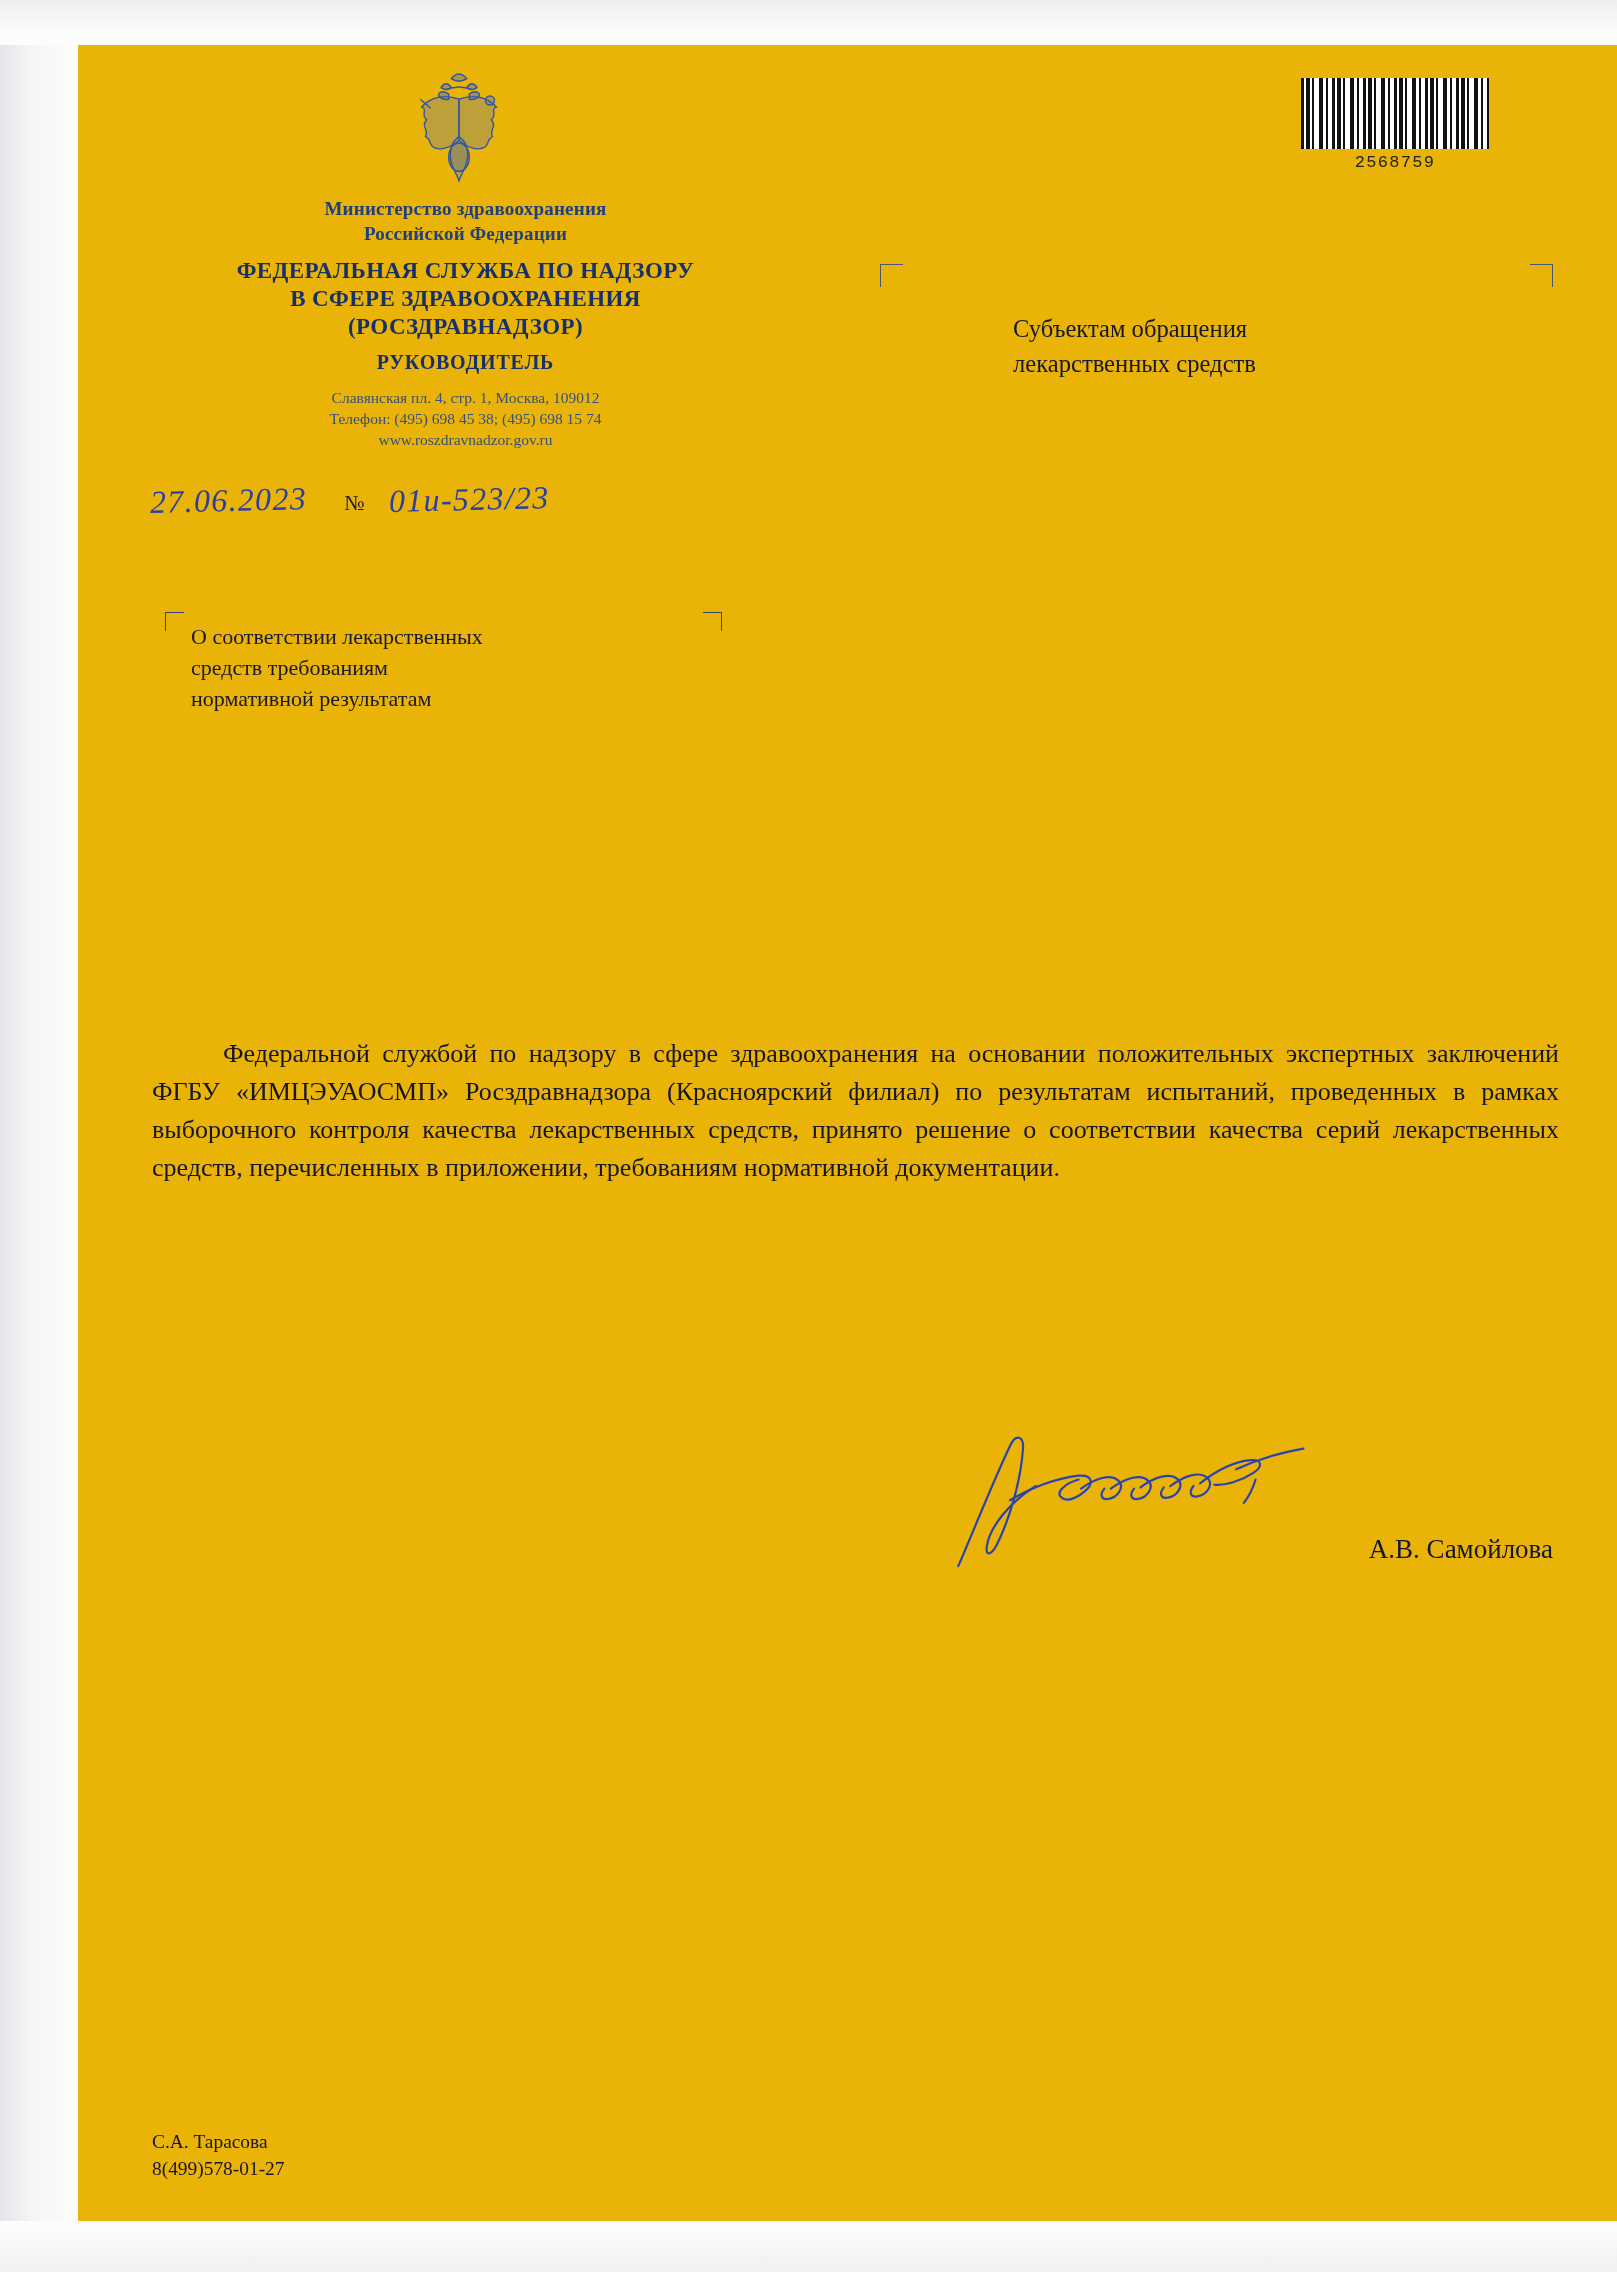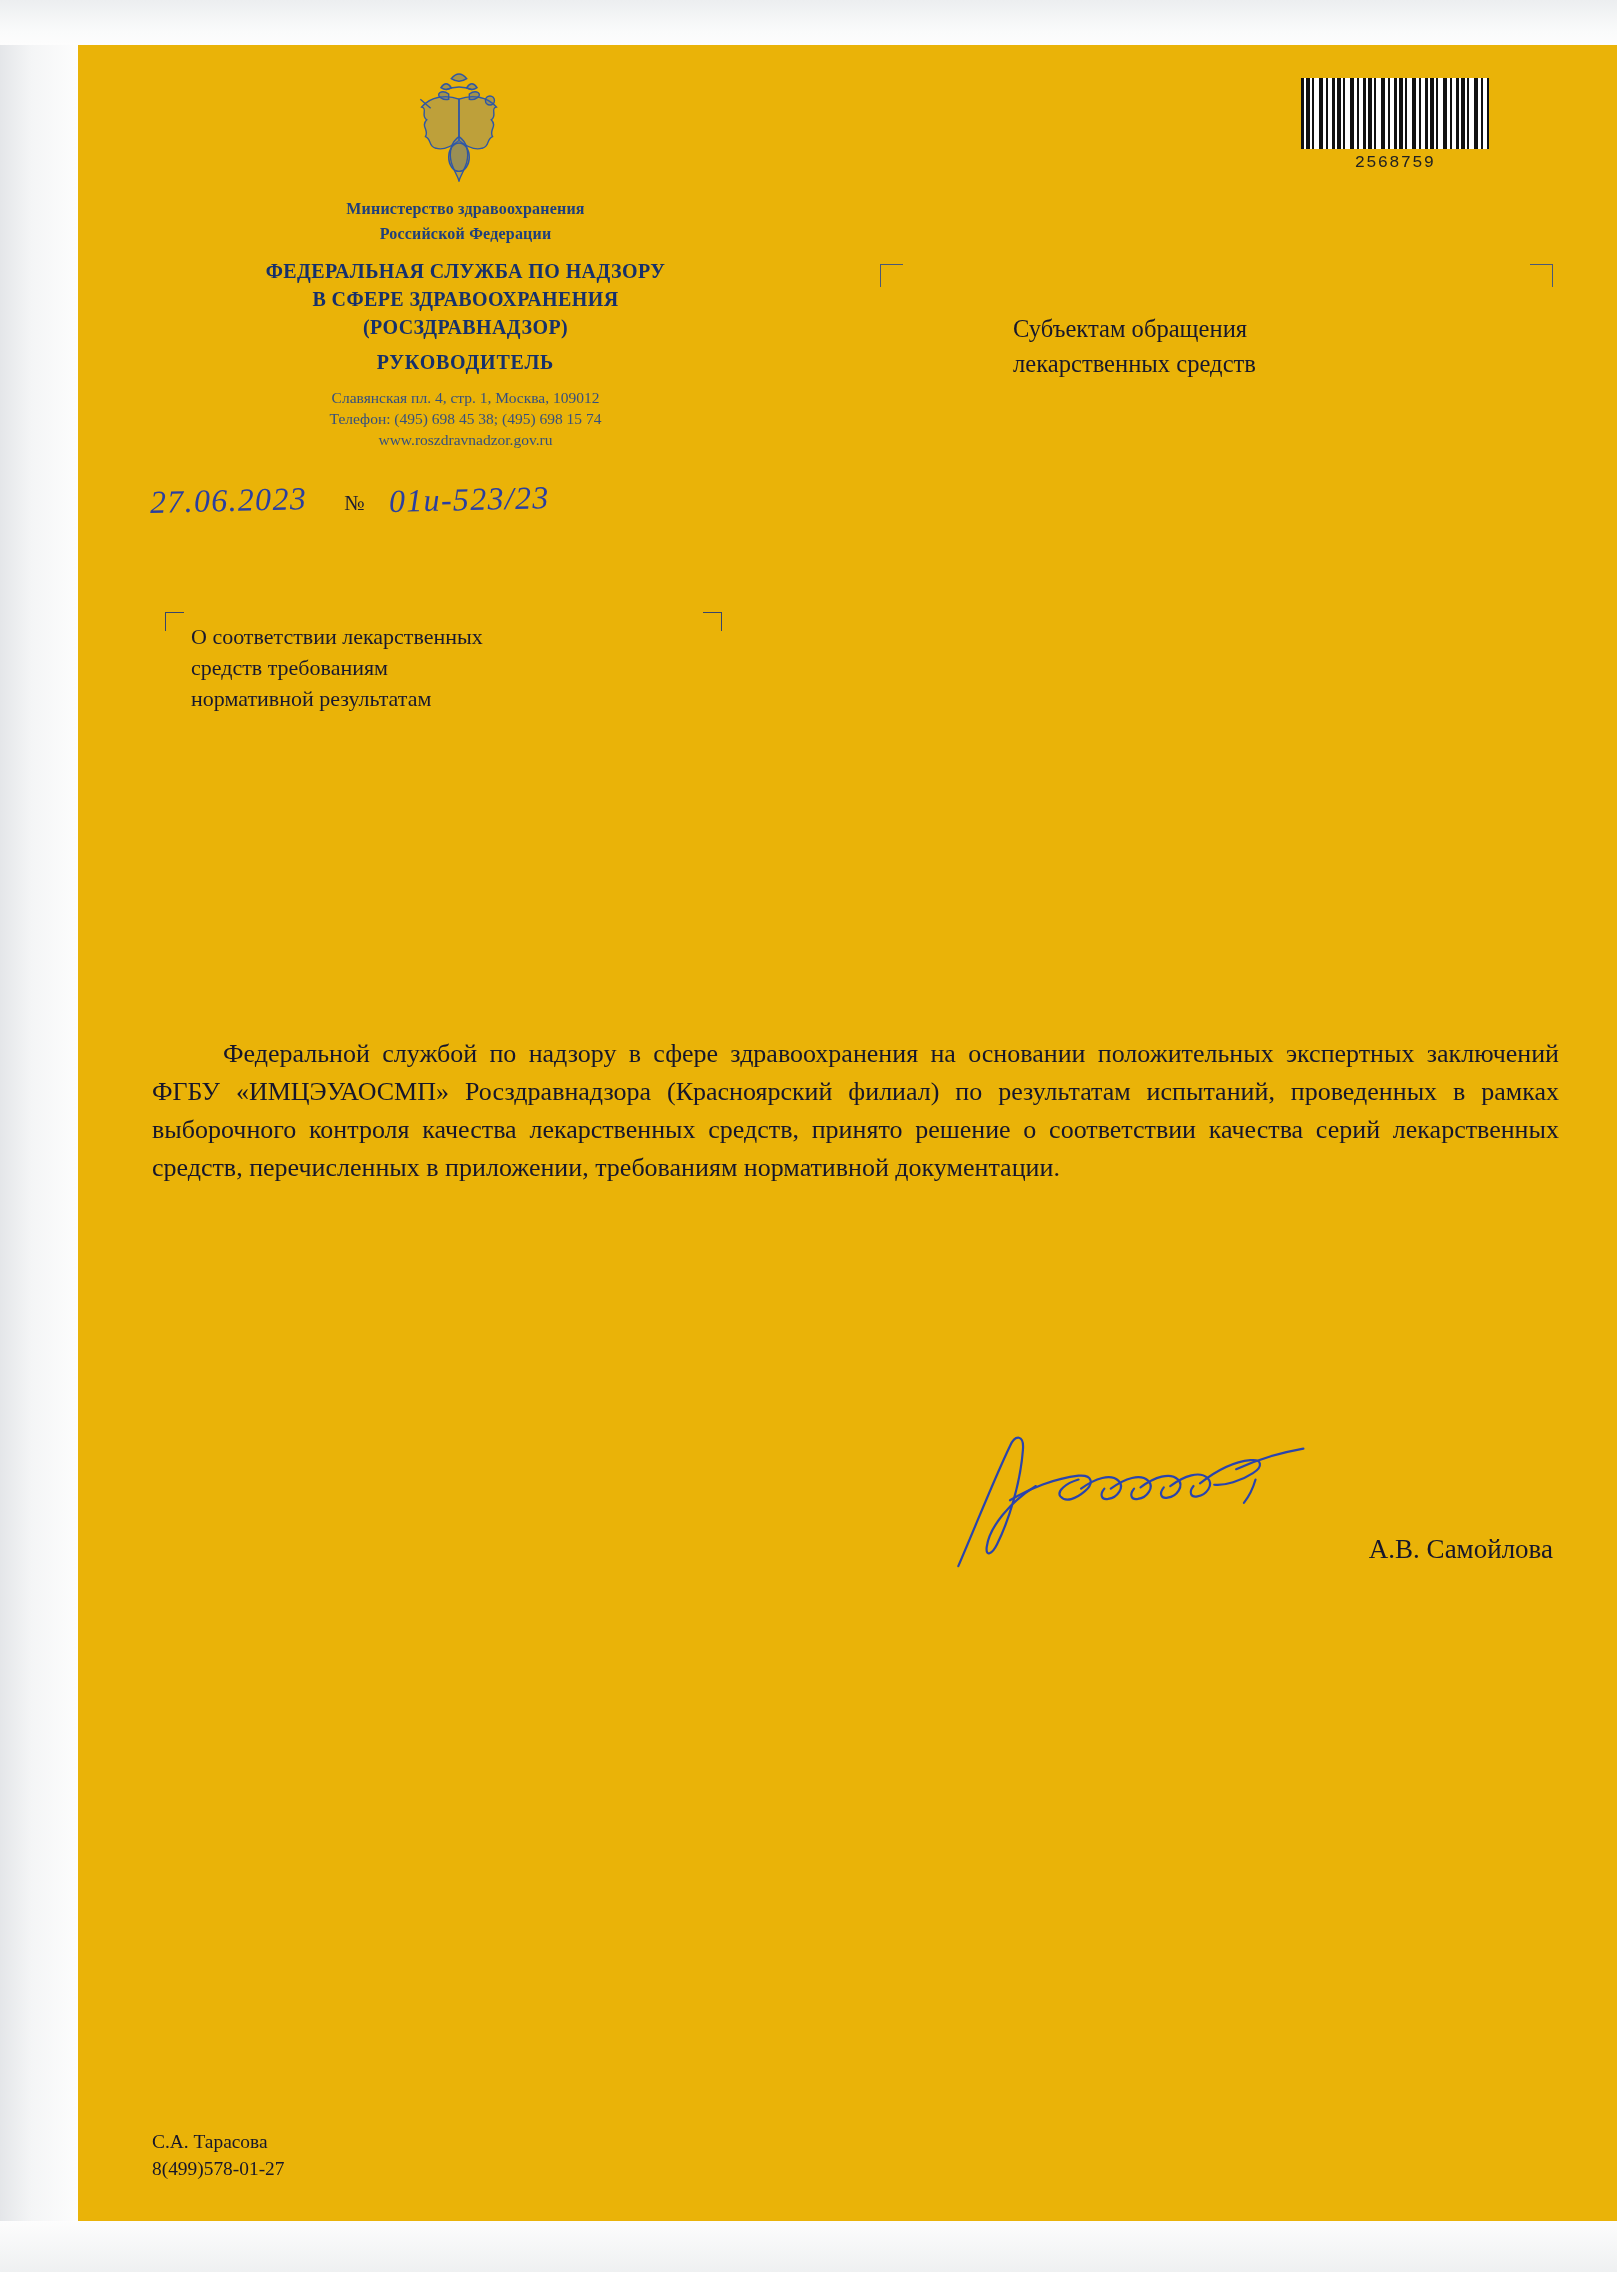--- a/index.html
+++ b/index.html
@@ -53,30 +53,30 @@
     position: absolute;
     left: 142px;
     top: 197px;
     width: 647px;
     text-align: center;
     color: #1d3c78;
   }
   .ministry-line {
     font-family: "Liberation Serif", serif;
     font-weight: bold;
-    font-size: 16px;
+    font-size: 19px;
     line-height: 24.6px;
     letter-spacing: 0.2px;
     color: #1f3f7d;
   }
   .service-title {
     margin-top: 10.4px;
     font-family: "Liberation Serif", serif;
     font-weight: bold;
-    font-size: 20px;
+    font-size: 23px;
     line-height: 28px;
     letter-spacing: 0.4px;
     color: #16306b;
     text-align: center;
   }
   .head-role {
     margin-top: 10px;
     font-family: "Liberation Serif", serif;
     font-weight: bold;
     font-size: 20px;

